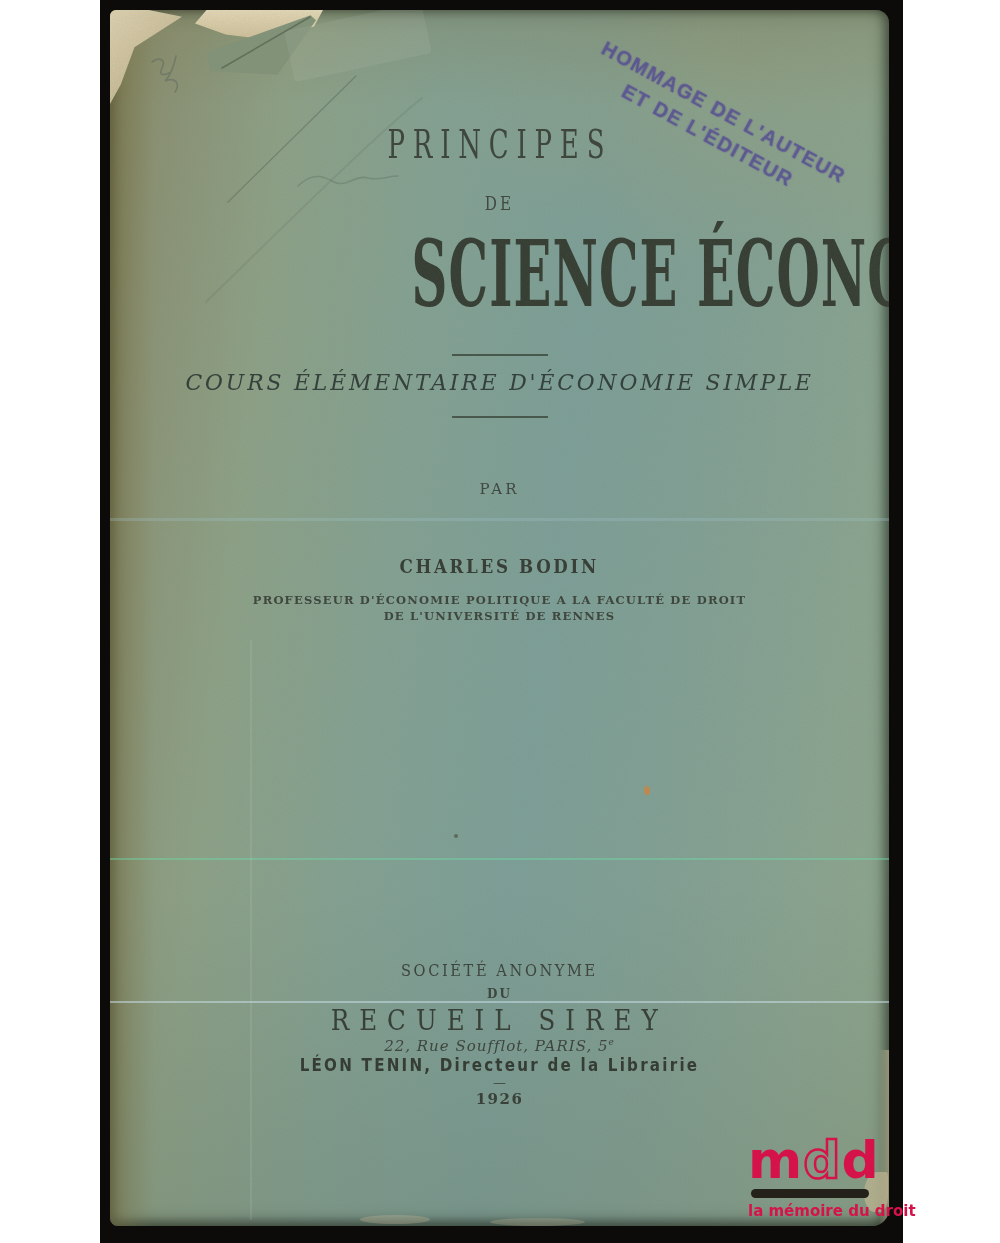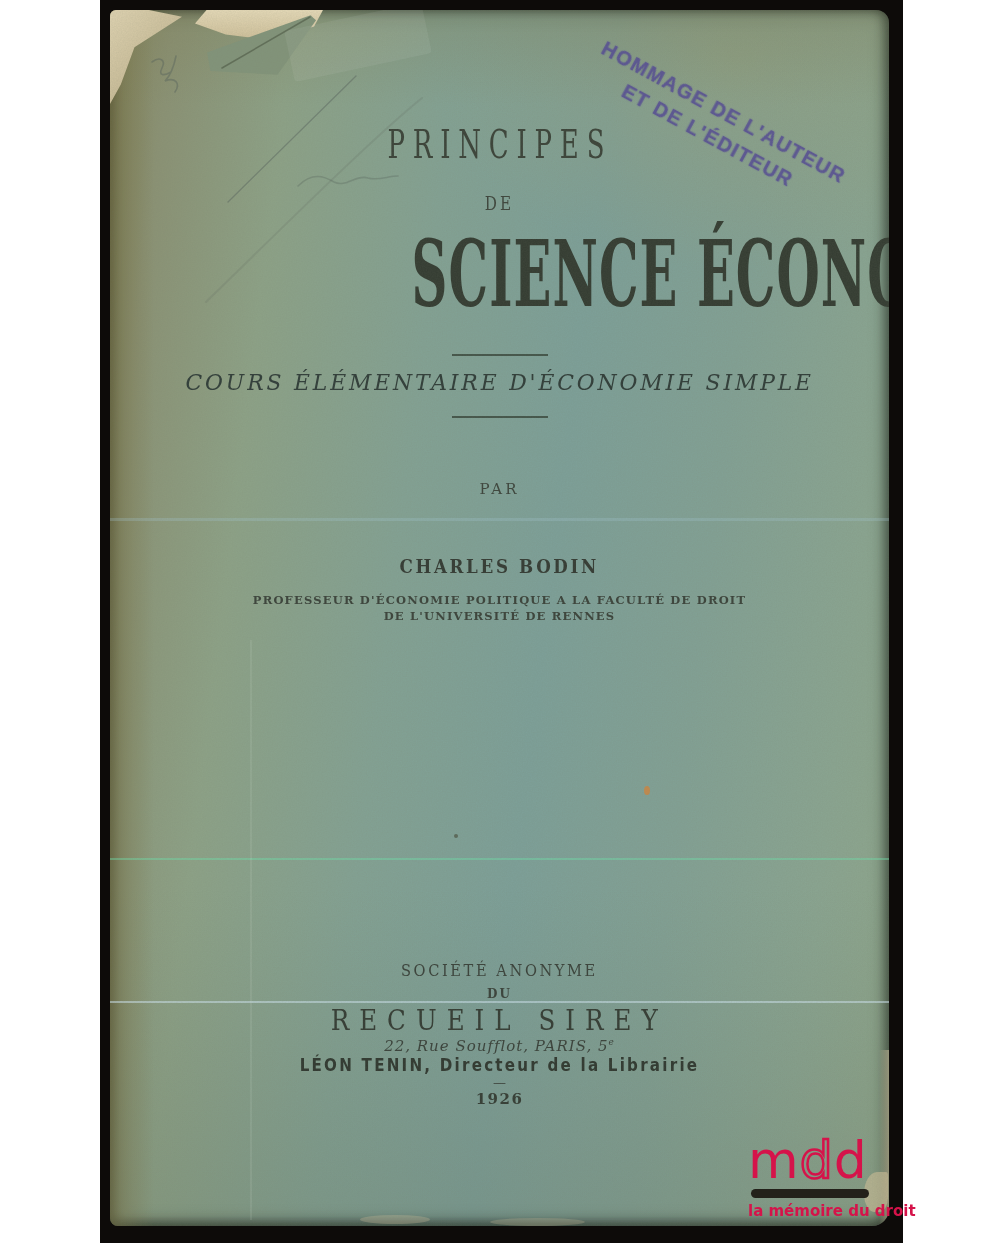--- a/index.html
+++ b/index.html
@@ -89,21 +89,21 @@
   .t-addr sup{font-size:9px;}
   .t-tenin{top:1046px;font-size:17px;font-weight:bold;letter-spacing:2.5px;color:#2f372f;
            font-family:"DejaVu Sans","Liberation Sans",sans-serif;}
   .t-tenin .sq{transform:scaleX(0.89);}
   .t-dash{top:1066px;font-size:13px;color:#39413a;}
   .t-year{top:1081px;font-size:15px;font-weight:bold;letter-spacing:1.5px;color:#343c34;}
 
   
   .mdd{position:absolute;left:748px;top:1134px;z-index:50;
        font-family:"DejaVu Sans","Liberation Sans",sans-serif;line-height:1;}
-  .mdd-word{font-size:52px;font-weight:normal;color:#d5134a;letter-spacing:1px;}
+  .mdd-word{font-size:52px;font-weight:bold;color:#d5134a;letter-spacing:1px;}
   .mdd-word .d-outline{color:transparent;-webkit-text-stroke:2.5px #d5134a;}
   .mdd-bar{width:118px;height:9px;background:#23211a;border-radius:5px;margin:3px 0 0 3px;}
   .mdd-tag{font-size:15px;font-weight:bold;color:#d5134a;margin-top:6px;white-space:nowrap;}
 </style>
 </head>
 <body>
 
 <div class="page">
   <div class="scan-bg"></div>
 

